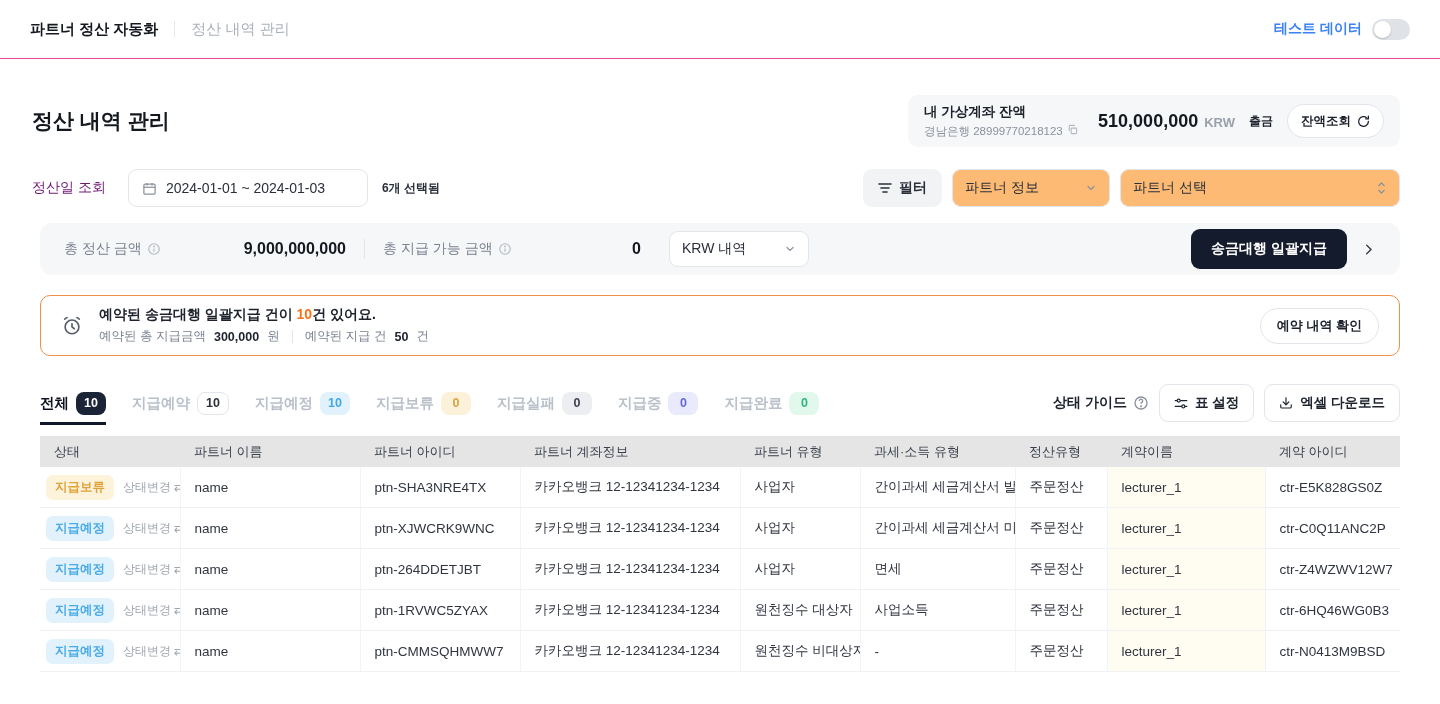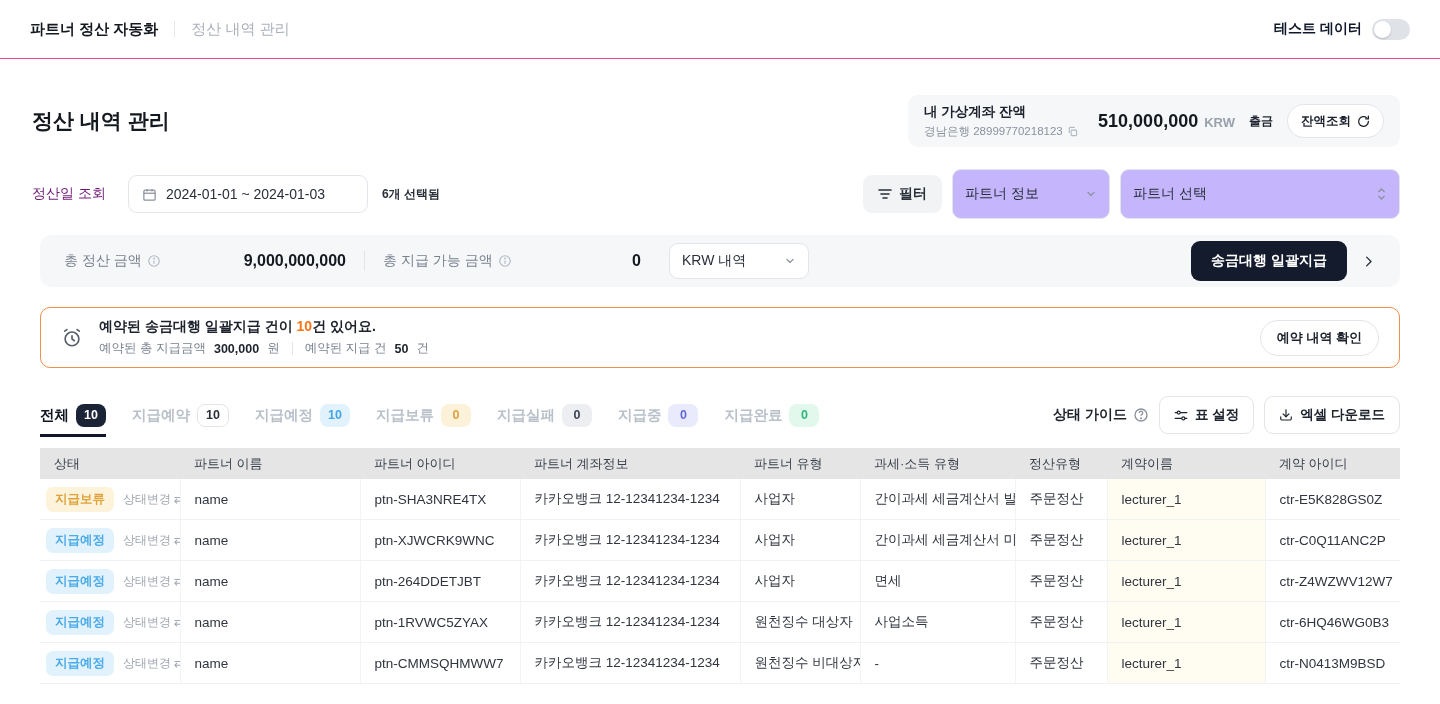--- a/index.html
+++ b/index.html
@@ -6,47 +6,47 @@
   html,body { width:1440px; height:704px; background:#fff; overflow:hidden; }
   body { font-family:"Liberation Sans","DejaVu Sans",sans-serif; color:#1f2430; font-size:14px; }
   svg { display:block; }
 
   
   .topbar { height:59px; display:flex; align-items:center; padding:0 30px; border-bottom:1px solid #ec4899; background:#fff; }
   .app-title { font-size:15px; font-weight:700; color:#14181f; }
   .topbar-divider { width:1px; height:16px; background:#e4e7eb; margin:0 16px; }
   .breadcrumb { font-size:15px; color:#aab0ba; }
   .topbar-right { margin-left:auto; display:flex; align-items:center; gap:10px; }
-  .toggle-label { font-size:14px; font-weight:600; color:#0f172a; }
+  .toggle-label { font-size:14px; font-weight:600; color:#3b82f6; }
   .toggle { width:38px; height:21px; background:#dfe2e7; border-radius:11px; position:relative; border:none; cursor:pointer; }
   .toggle .knob { position:absolute; top:2px; left:2px; width:17px; height:17px; background:#fff; border-radius:50%; box-shadow:0 1px 2px rgba(0,0,0,.18); }
 
   .page { padding:0 40px; }
 
   
   .title-row { margin-top:36px; display:flex; align-items:center; }
   .page-title { font-size:21px; font-weight:700; color:#14181f; margin-left:-8px; }
   .balance-card { margin-left:auto; width:492px; height:52px; background:#f6f7f9; border-radius:10px; display:flex; align-items:center; padding:0 16px; }
   .balance-info { display:flex; flex-direction:column; gap:3px; }
   .balance-label { font-size:13.5px; font-weight:700; color:#1d222c; }
-  .balance-sub { font-size:11.5px; color:#8b929d; display:flex; align-items:center; gap:4px; }
+  .balance-sub { font-size:11.5px; color:#8b929d; display:flex; align-items:flex-start; gap:4px; }
   .balance-amount-group { margin-left:auto; display:flex; align-items:baseline; gap:6px; }
   .balance-amount { font-size:18px; font-weight:700; color:#14181f; }
   .balance-currency { font-size:13px; color:#9aa1ac; font-weight:600; }
   .withdraw-btn { background:none; border:none; font-size:12px; font-weight:700; color:#1d222c; margin-left:14px; cursor:pointer; font-family:inherit; }
   .refresh-btn { margin-left:14px; height:34px; background:#fff; border:1px solid #e2e5ea; border-radius:17px; display:flex; align-items:center; gap:6px; padding:0 13px; font-size:12.5px; font-weight:700; color:#1d222c; cursor:pointer; font-family:inherit; }
 
   
   .filter-row { margin-top:22px; display:flex; align-items:center; }
   .filter-label { font-size:14px; color:#701a75; margin-left:-8px; }
   .date-input { margin-left:22px; height:38px; width:240px; border:1px solid #e2e5ea; border-radius:9px; background:#fff; display:flex; align-items:center; gap:9px; padding:0 13px; font-size:14px; color:#2a2f3a; cursor:pointer; }
   .selected-count { margin-left:14px; font-size:12px; font-weight:600; color:#2a2f3a; }
   .filter-right { margin-left:auto; display:flex; align-items:center; gap:10px; }
   .filter-btn { height:38px; background:#f1f3f5; border:none; border-radius:9px; display:flex; align-items:center; gap:7px; padding:0 15px; font-size:14px; font-weight:600; color:#2a2f3a; cursor:pointer; font-family:inherit; }
-  .dropdown { height:50px; border:1px solid #e2e5ea; border-radius:9px; background:#c4b5fd; display:flex; align-items:center; padding:0 12px; font-size:14px; color:#2a2f3a; cursor:pointer; }
+  .dropdown { height:38px; border:1px solid #e2e5ea; border-radius:9px; background:#fdba74; display:flex; align-items:center; padding:0 12px; font-size:14px; color:#2a2f3a; cursor:pointer; }
   .dropdown .chev { margin-left:auto; }
   .dd-partner-info { width:158px; }
   .dd-partner-select { width:280px; color:#2a2f3a; }
 
   
   .summary-bar { margin-top:16px; height:52px; background:#f6f7f9; border-radius:12px; display:flex; align-items:center; padding:0 24px; }
   .sum-group { display:flex; align-items:flex-end; }
   .sum-group.one { width:282px; }
   .sum-group.two { width:258px; }
   .sum-label { font-size:14px; color:#7a8290; display:flex; align-items:center; gap:5px; }

